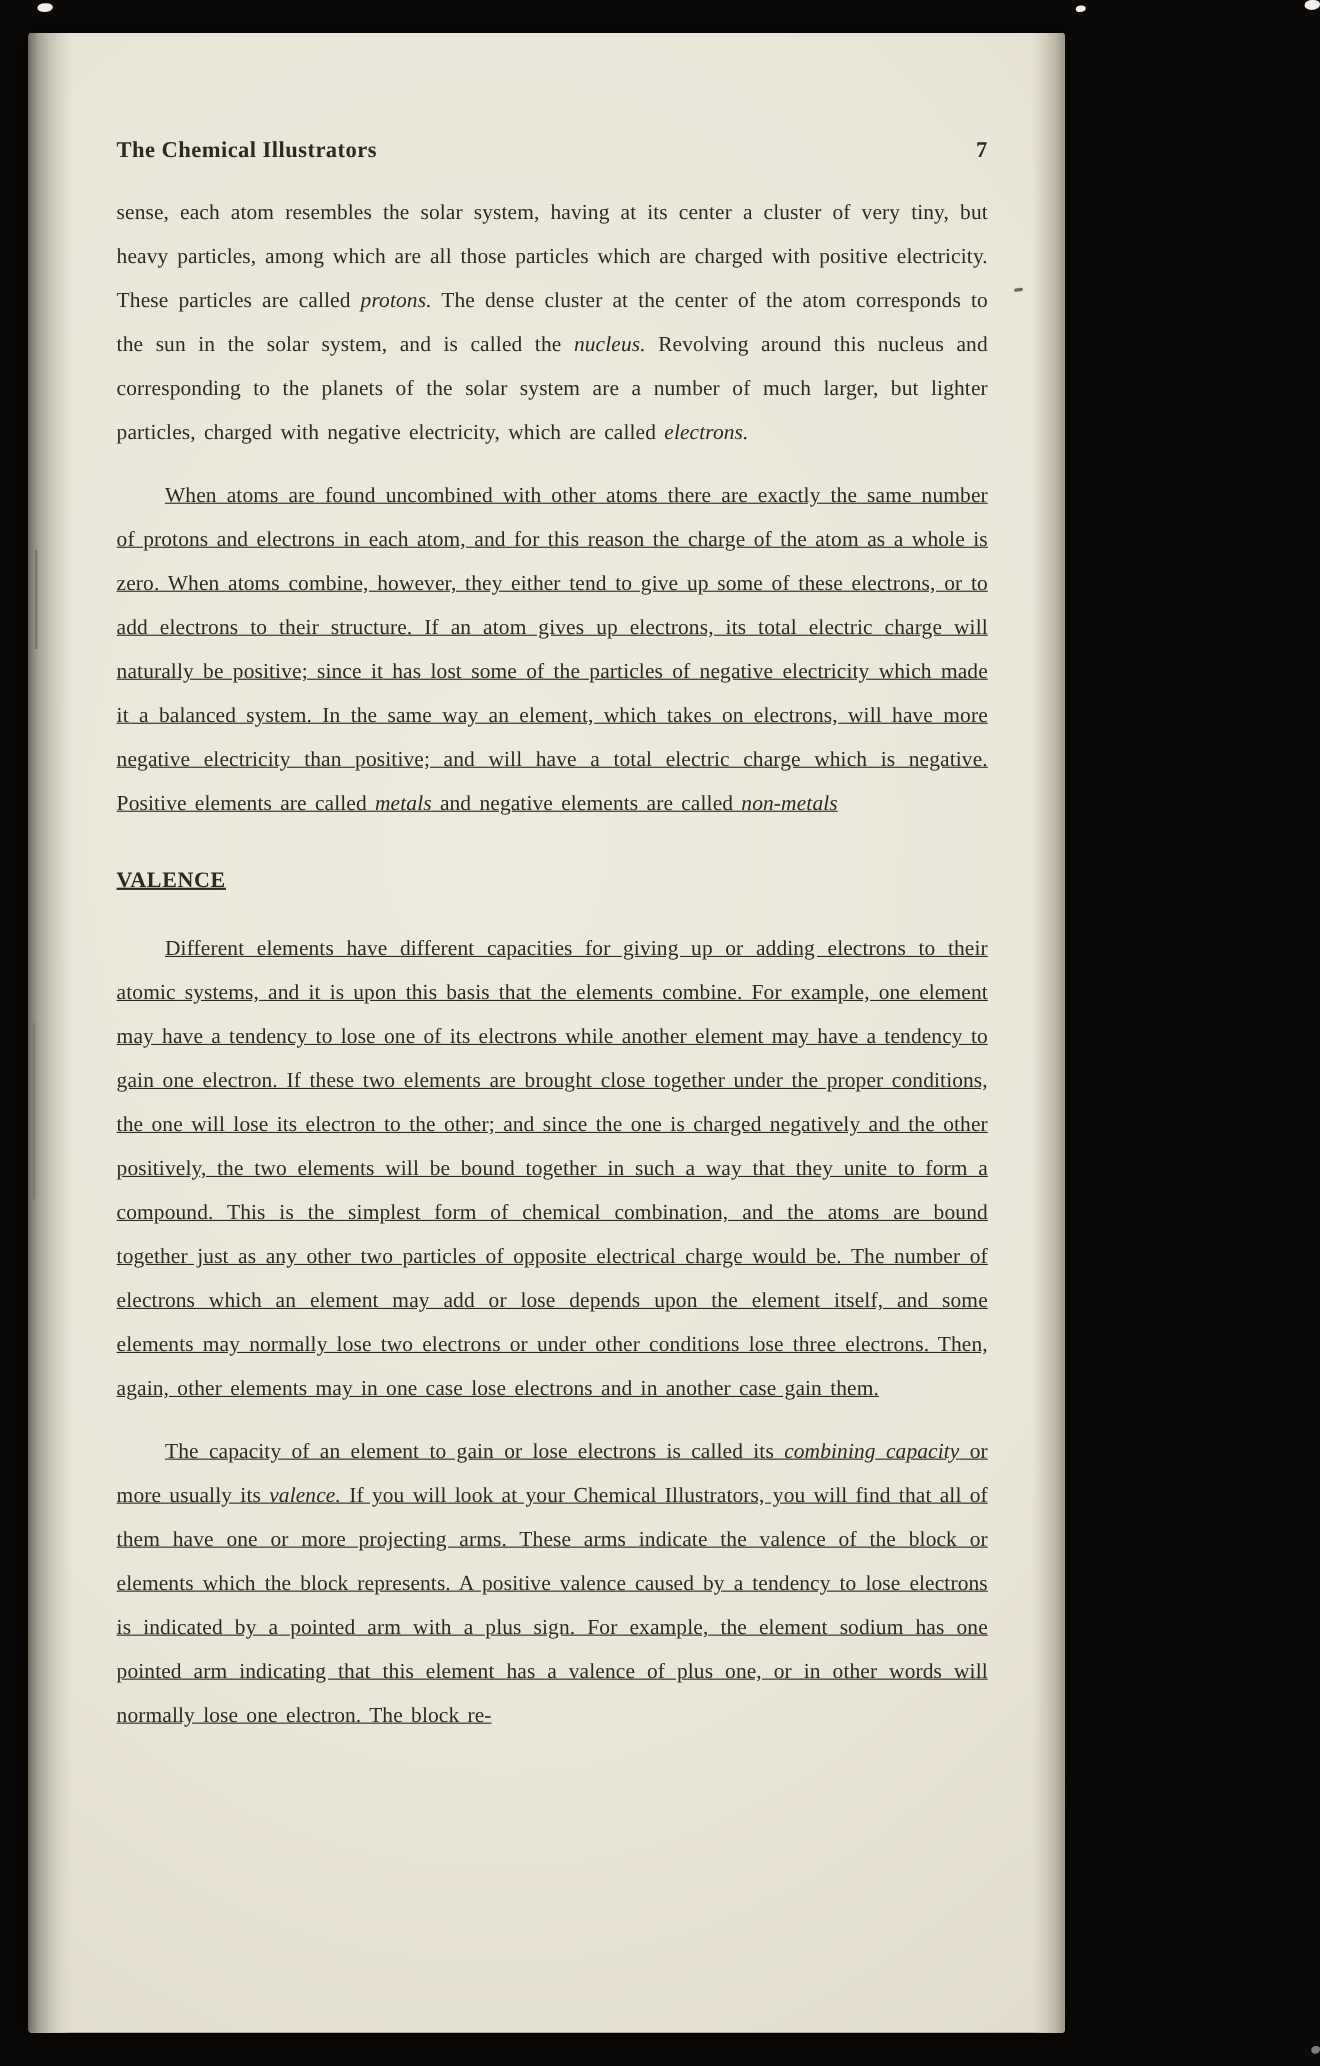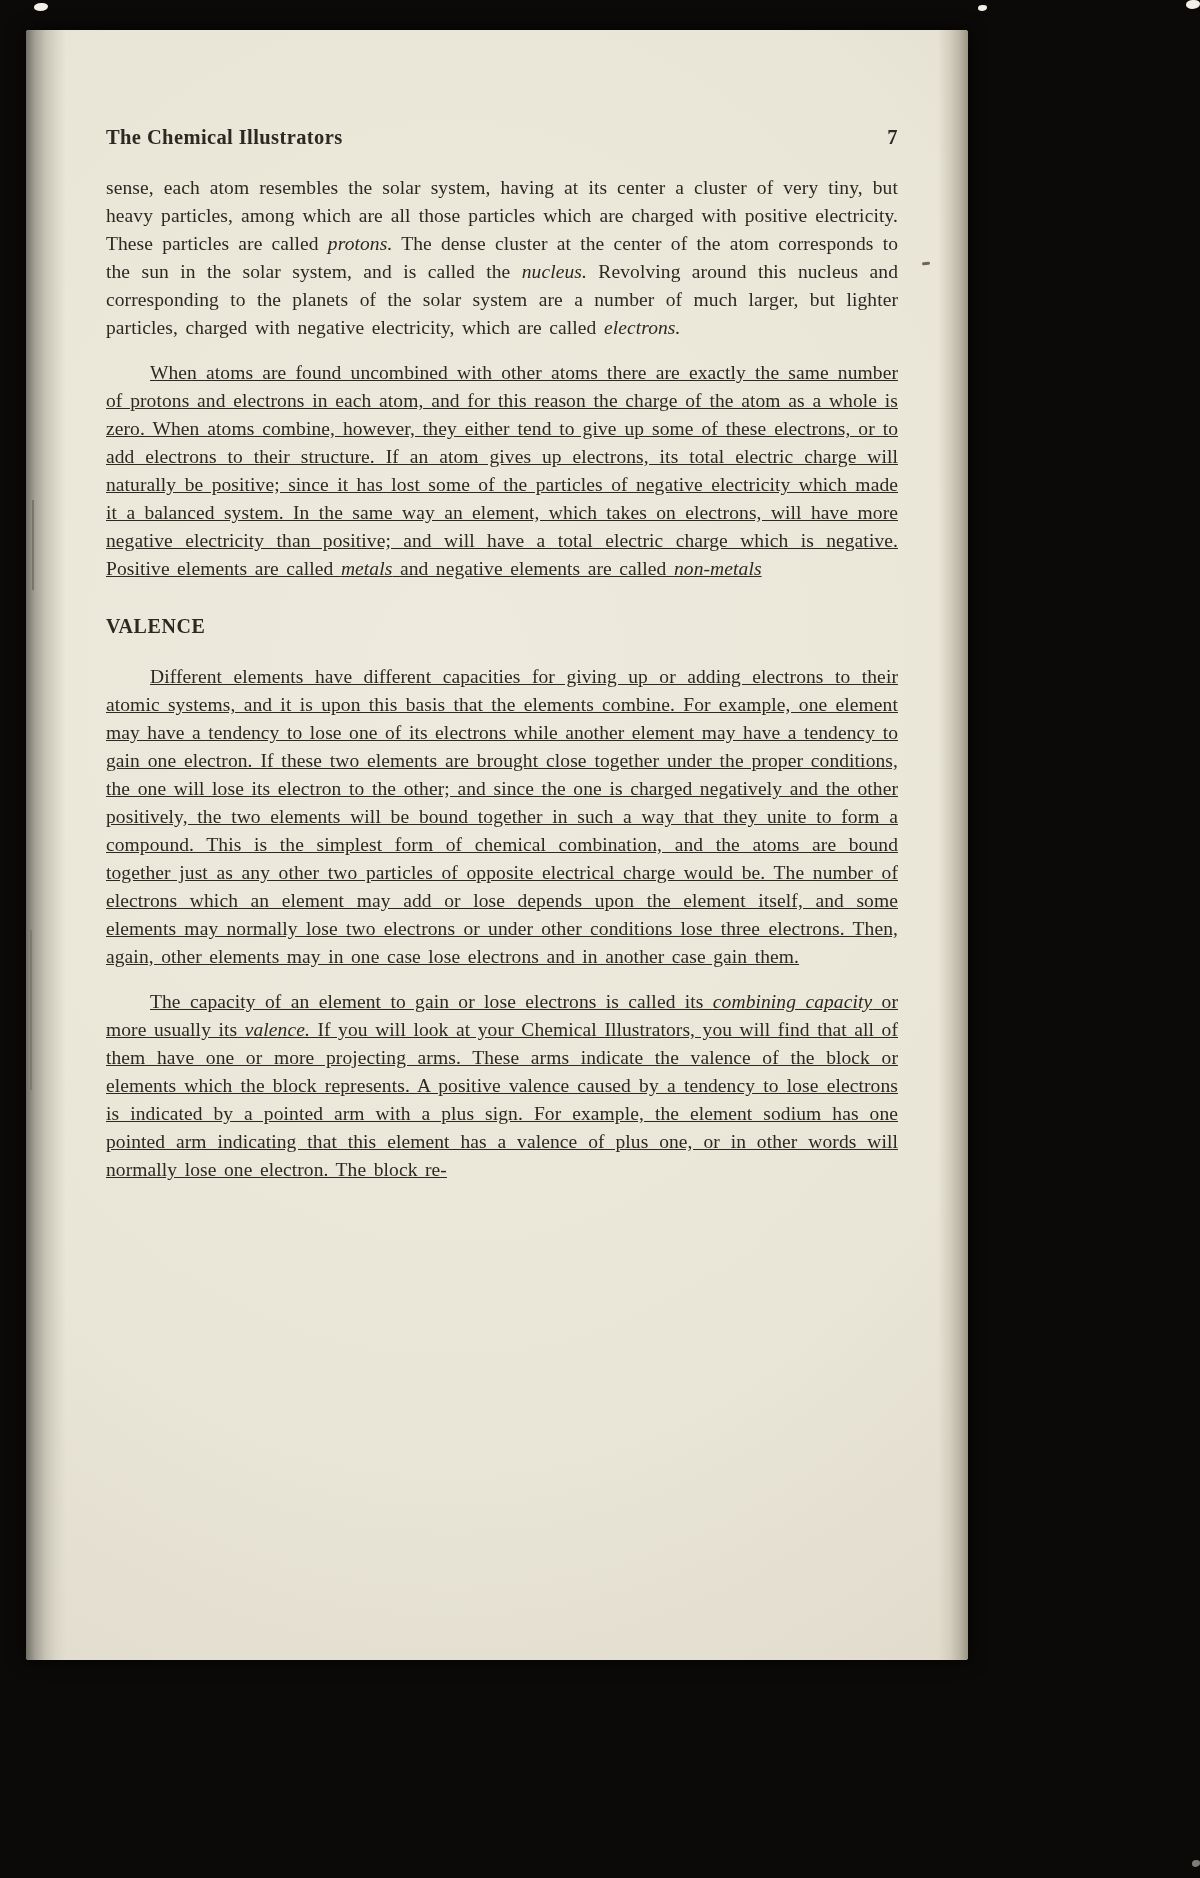--- a/index.html
+++ b/index.html
@@ -21,21 +21,21 @@
   .speck.s1 { left: 34px;  top: 3px;  width: 14px; height: 8px; }
   .speck.s2 { left: 978px; top: 5px;  width: 9px;  height: 6px; }
   .speck.s3 { left: 1186px; top: 0px; width: 14px; height: 9px; }
   .speck.s4 { left: 1192px; top: 1860px; width: 8px; height: 7px; opacity: .5; }
 
   .page {
     position: absolute;
     left: 26px;
     top: 30px;
     width: 942px;
-    height: 1630px;
+    height: 1818px;
     border-radius: 3px;
     background:
       radial-gradient(ellipse 120% 85% at 45% 40%, #eeeadd 0%, #e9e5d7 55%, #ded9c9 92%, #d4cfbe 100%);
     box-shadow: 0 0 18px rgba(0,0,0,0.8);
   }
 
   
   .binding-edge {
     position: absolute;
     left: 0; top: 0; bottom: 0;
@@ -86,41 +86,42 @@
     justify-content: space-between;
     align-items: baseline;
     font-weight: bold;
     font-size: 20.5px;
     letter-spacing: 0.4px;
     margin-bottom: 25px;
   }
 
   .page-body {
     font-size: 19.5px;
-    line-height: 28px;
+    line-height: 40px;
     text-align: justify;
     word-spacing: 2.5px;
     letter-spacing: 0.1px;
   }
 
   .page-body p.paragraph {
     margin: 0 0 17px 0;
   }
   .page-body p.paragraph.indent {
     text-indent: 44px;
     text-decoration: underline;
   }
   .page-body .em { font-style: italic; }
 
   .page-body h2.section-heading {
     font-size: 20px;
     font-weight: bold;
     letter-spacing: 0.6px;
     margin: 29px 0 23px 0;
     text-align: left;
+    text-decoration: underline;
   }
 </style>
 </head>
 <body>
 
 <div class="speck s1"></div>
 <div class="speck s2"></div>
 <div class="speck s3"></div>
 <div class="speck s4"></div>
 

